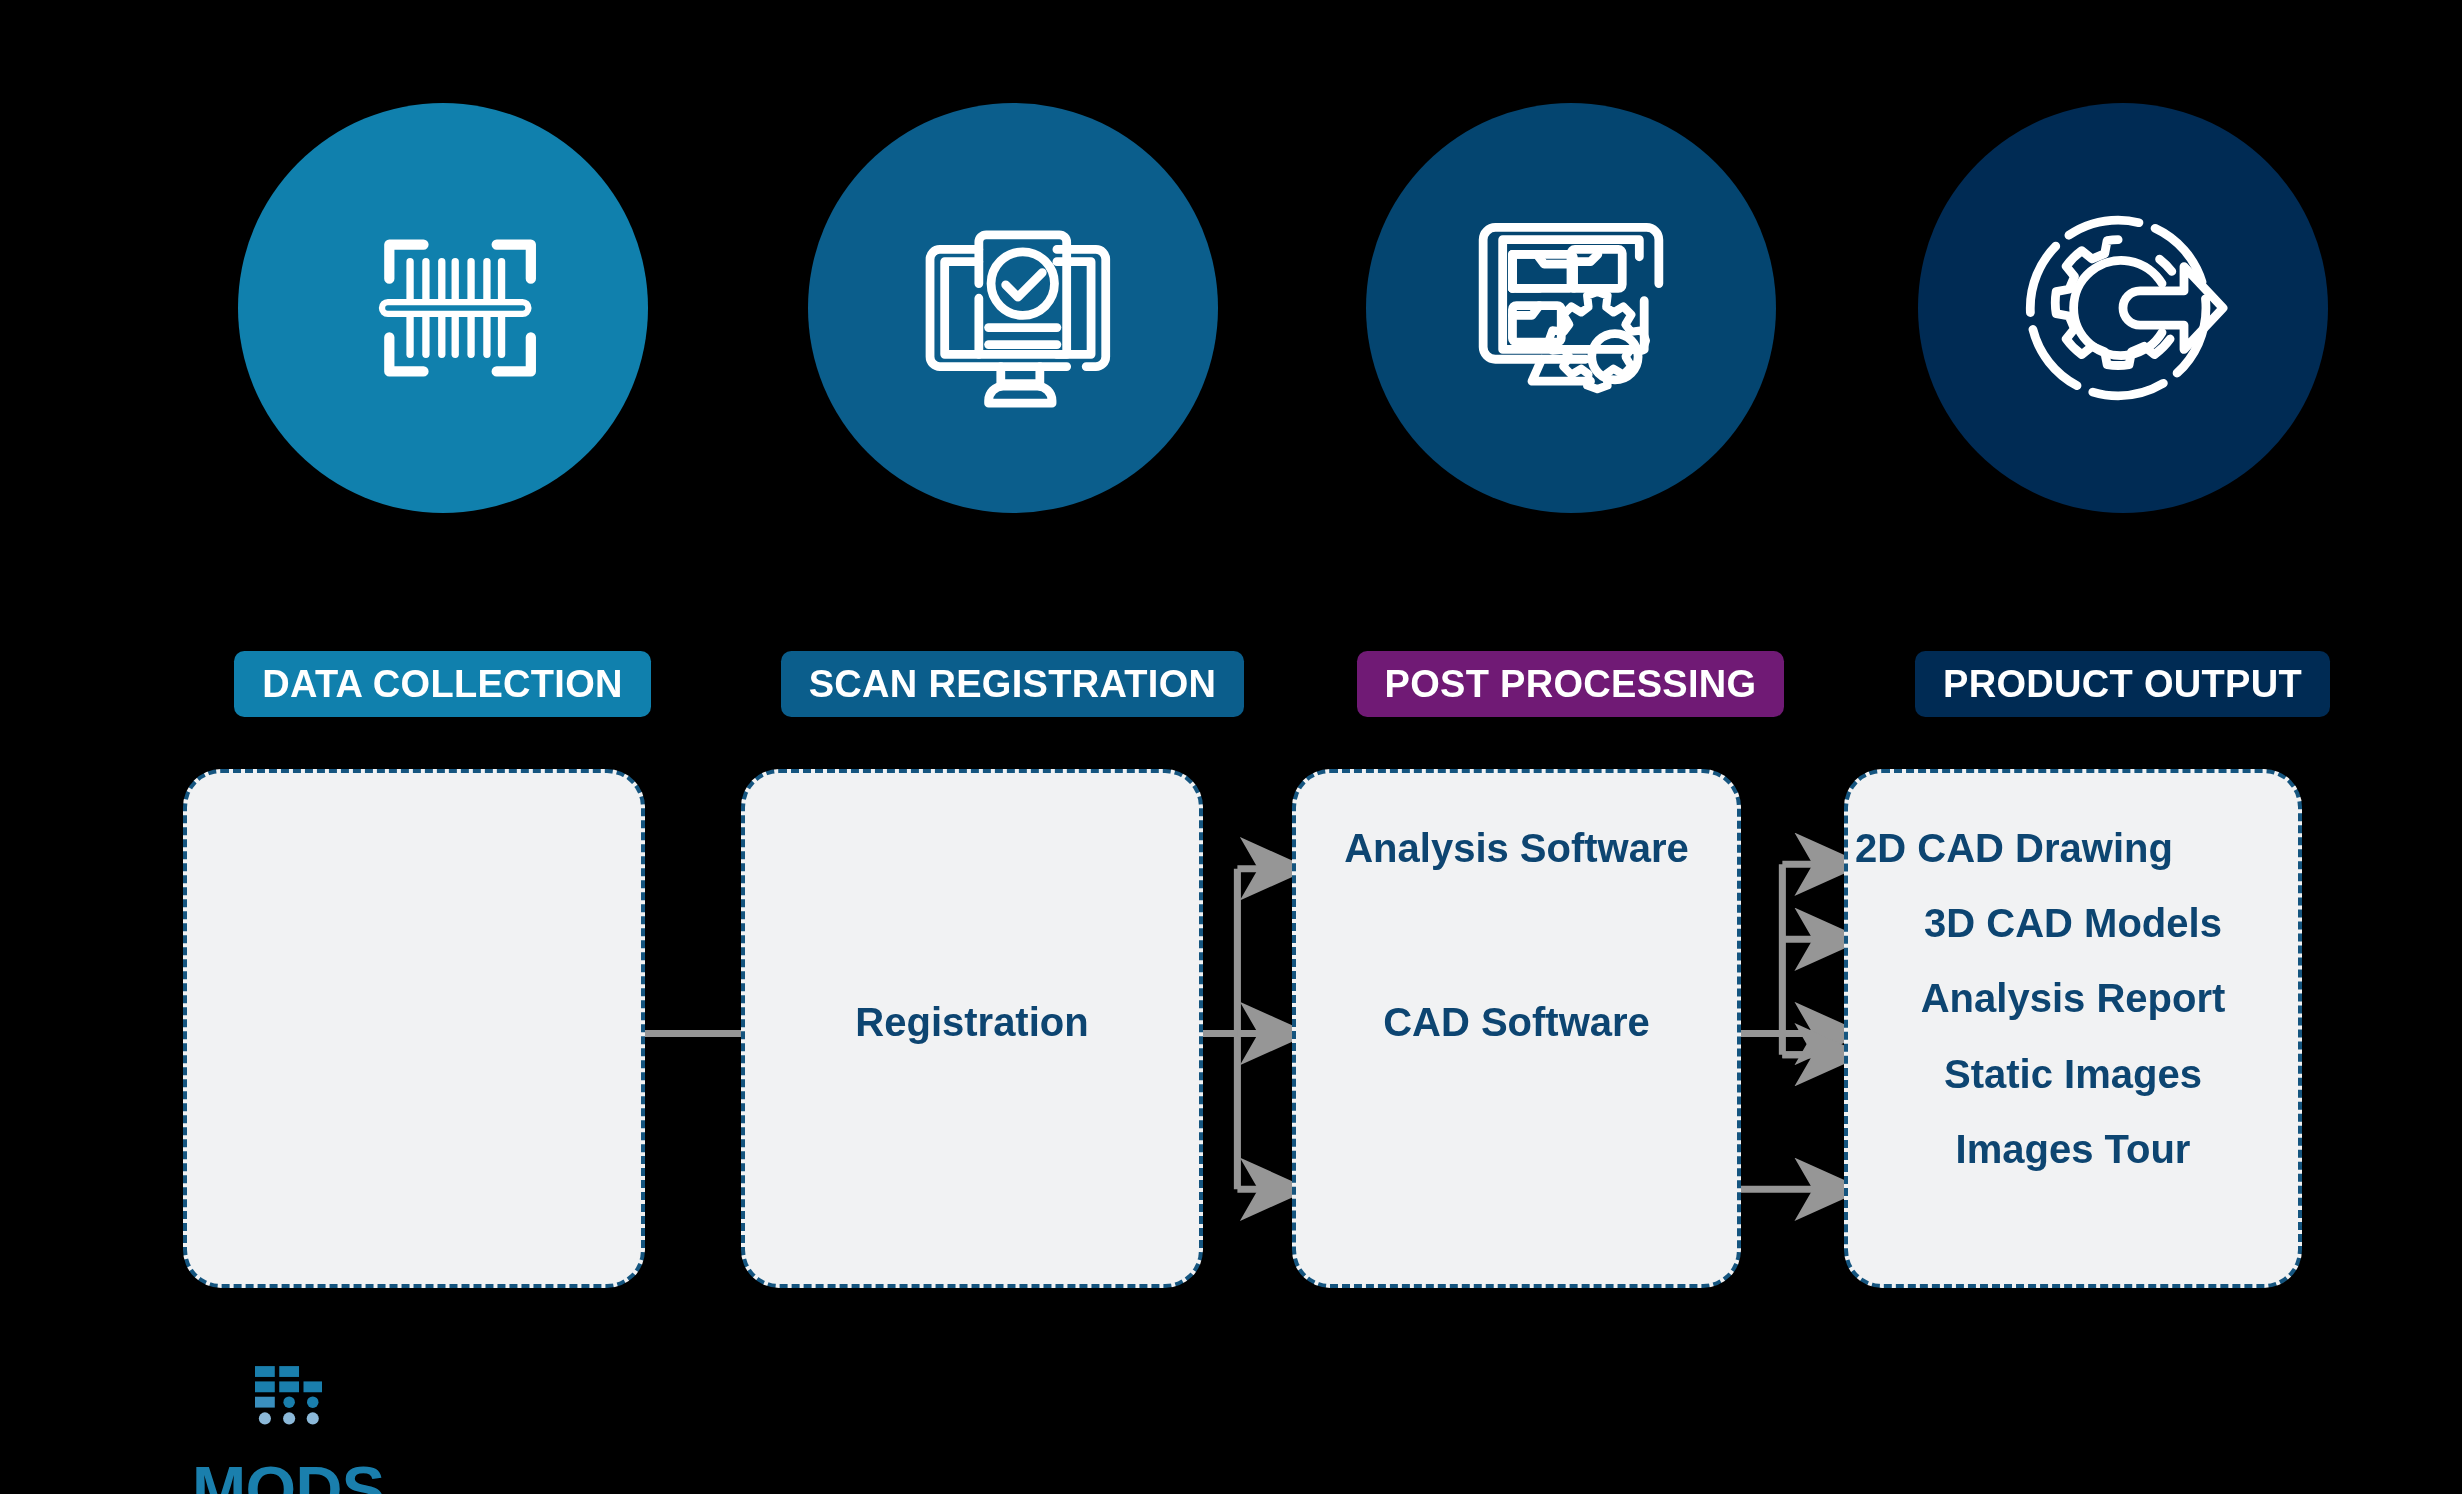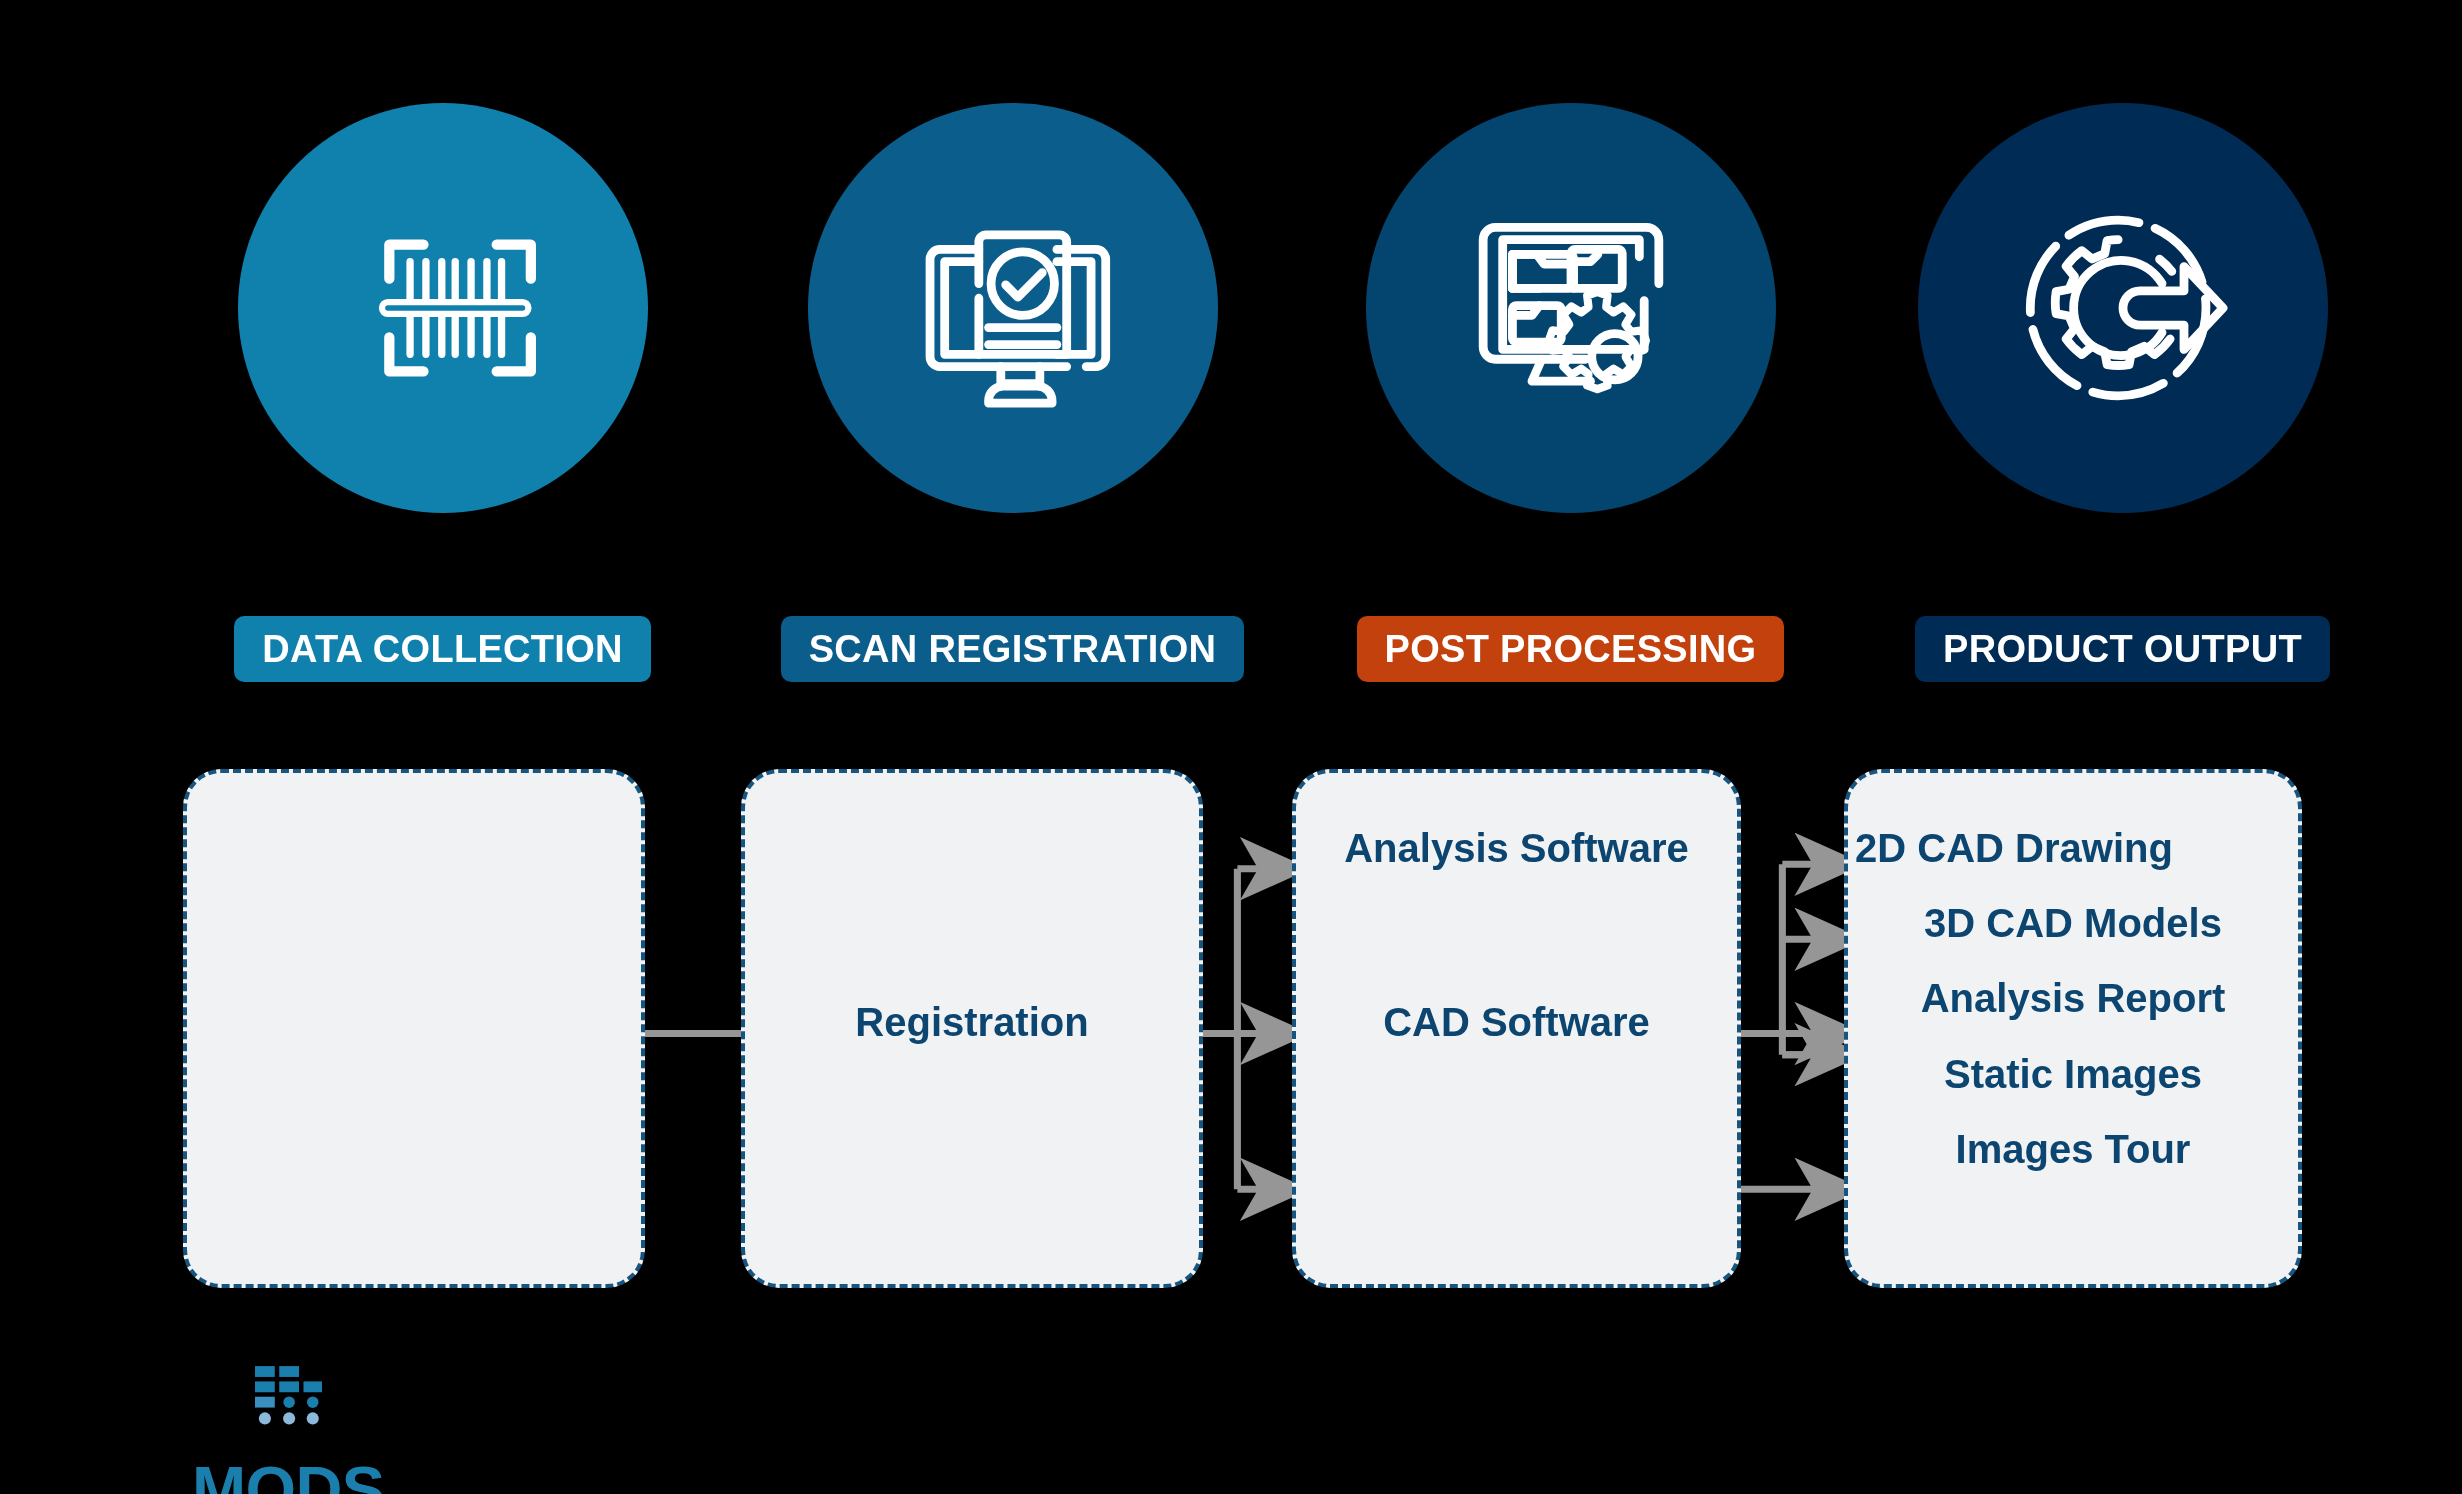--- a/index.html
+++ b/index.html
@@ -30,20 +30,21 @@
   .pill-wrap { position:absolute; top:616px; width:100%; display:flex; justify-content:center; }
   .pill {
     border-radius:10.3px;
     padding:14px 28px;
     color:#ffffff;
     font-size:38px;
     font-weight:bold;
     letter-spacing:0.3px;
     white-space:nowrap;
     line-height:1;
+    margin-top:35px;
   }
 
   
   .box {
     position:absolute;
     top:769px;
     height:519px;
     background:#f1f2f3;
     border:4.5px dashed #15557f;
     border-radius:38px;
@@ -197,21 +198,21 @@
             <path d="M26,53 h8 l3,-4"></path>
             <rect x="50" y="26" width="21" height="16" rx="1.6"></rect>
             <path d="M50,31 h8 l3,-3"></path>
             <path d="M86,59.5 l-1.6,-4.5 -5,0.6 -2.4,-3.2 2.6,-4.3 -3.6,-3.6 -4.3,2.6 -3.2,-2.4 0.6,-5 -4.5,-1.6 -4.5,1.6 0.6,5 -3.2,2.4 -4.3,-2.6 -3.6,3.6 2.6,4.3 -2.4,3.2 -5,-0.6 -1.6,4.5 1.6,4.5 5,-0.6 2.4,3.2 -2.6,4.3 3.6,3.6 4.3,-2.6 3.2,2.4 -0.6,5 4.5,1.6 4.5,-1.6 -0.6,-5 3.2,-2.4 4.3,2.6 3.6,-3.6 -2.6,-4.3 2.4,-3.2 5,0.6 Z" transform="translate(-3,8) scale(0.93) translate(4,0)"></path>
             <circle cx="68" cy="70" r="9.5"></circle>
           </g>
         </svg>
       </div>
     </div>
     <div class="pill-wrap">
-      <div class="pill" id="p2" style="background: #c2410c;">POST PROCESSING</div>
+      <div class="pill" id="p2" style="background: #701a75;">POST PROCESSING</div>
     </div>
   </div>
 
   <div class="col col-4">
     <div class="circle-wrap">
       <div class="circle" id="c3" style="background: rgb(0, 43, 84);">
         <svg viewBox="0 0 100 100">
           <g fill="none" stroke="#fff" stroke-width="3.6" stroke-linecap="round" stroke-linejoin="round">
             <circle cx="48" cy="50" r="36" stroke-dasharray="30 7"></circle>
             <path d="M48,22 a28,28 0 0 0 -4.5,0.4 l-1,5.3 -5.2,2.2 -4.2,-3.4 a28,28 0 0 0 -6.4,6.4 l3.4,4.2 -2.2,5.2 -5.3,1 a28,28 0 0 0 0,9 l5.3,1 2.2,5.2 -3.4,4.2 a28,28 0 0 0 6.4,6.4 l4.2,-3.4 5.2,2.2 1,5.3 a28,28 0 0 0 9,0 l1,-5.3 5.2,-2.2 4.2,3.4 a28,28 0 0 0 6.4,-6.4"></path>

